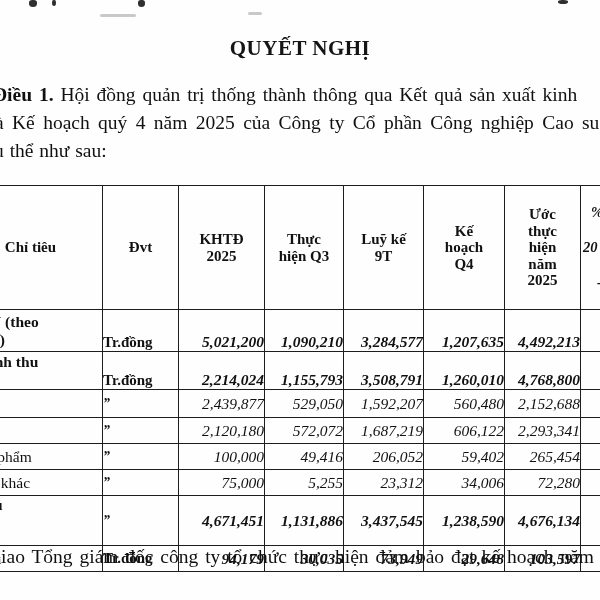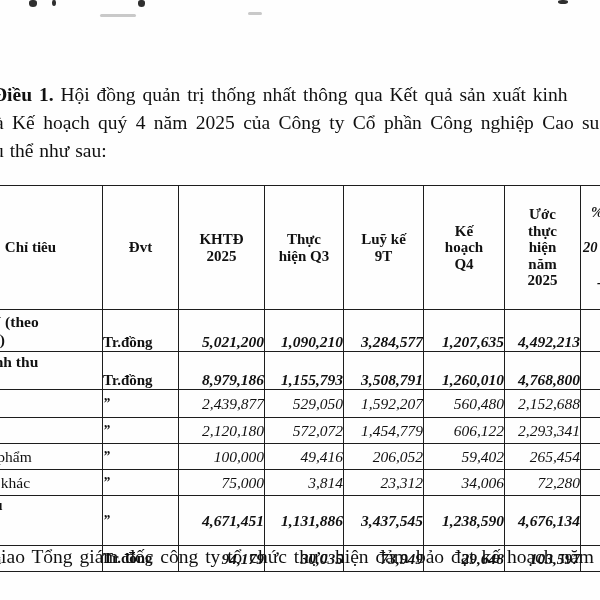--- a/index.html
+++ b/index.html
@@ -64,22 +64,23 @@
 
 <div class="sheet">
 
   <div class="art" style="left:29px;top:0;width:8px;height:7px;"></div>
   <div class="art" style="left:52px;top:0;width:4px;height:6px;"></div>
   <div class="art" style="left:138px;top:0;width:7px;height:7px;"></div>
   <div class="art" style="left:558px;top:0;width:10px;height:4px;"></div>
   <div class="art faint" style="left:100px;top:14px;width:36px;height:3px;"></div>
   <div class="art faint" style="left:248px;top:12px;width:14px;height:3px;"></div>
 
-
-  <div class="pline pl-1"><span class="lead">Điều 1.</span><span> Hội đồng quản trị thống nhất thông qua Kết quả sản xuất kinh</span></div>
+  <div class="title">QUYẾT NGHỊ</div>
+
+  <div class="pline pl-1"><span class="lead">Điều 1.</span><span> Hội đồng quản trị thống thành thông qua Kết quả sản xuất kinh</span></div>
   <div class="pline pl-2">à Kế hoạch quý 4 năm 2025 của Công ty Cổ phần Công nghiệp Cao su</div>
   <div class="pline pl-3">ụ thể như sau:</div>
 
   <table class="doc-table">
     <colgroup>
       <col style="width:144px">
         <col style="width:76px">
         <col style="width:86px">
       <col style="width:79px">
         <col style="width:80px">
@@ -121,21 +122,21 @@
       <td class="num bold vb">3,284,577</td>
       <td class="num bold vb">1,207,635</td>
       <td class="num bold vb">4,492,213</td>
       <td></td>
     </tr>
 
     <tr class="r2">
       <td class="lbl bold">g doanh thu
 thụ</td>
       <td class="unit bold vb">Tr.đồng</td>
-      <td class="num bold vb">8,979,186</td>
+      <td class="num bold vb">2,214,024</td>
       <td class="num bold vb">1,155,793</td>
       <td class="num bold vb">3,508,791</td>
       <td class="num bold vb">1,260,010</td>
       <td class="num bold vb">4,768,800</td>
       <td></td>
     </tr>
 
     <tr class="r3">
       <td class="lbl ital plx9">khẩu</td>
       <td class="unit ditto">”</td>
@@ -145,42 +146,42 @@
       <td class="num ital">560,480</td>
       <td class="num ital">2,152,688</td>
       <td></td>
     </tr>
 
     <tr class="r4">
       <td class="lbl ital">địa</td>
       <td class="unit ditto">”</td>
       <td class="num ital">2,120,180</td>
       <td class="num ital">572,072</td>
-      <td class="num ital">1,454,779</td>
+      <td class="num ital">1,687,219</td>
       <td class="num ital">606,122</td>
       <td class="num ital">2,293,341</td>
       <td></td>
     </tr>
 
     <tr class="r5">
       <td class="lbl ital">thành phẩm</td>
       <td class="unit ditto">”</td>
       <td class="num ital">100,000</td>
       <td class="num ital">49,416</td>
       <td class="num ital">206,052</td>
       <td class="num ital">59,402</td>
       <td class="num ital">265,454</td>
       <td></td>
     </tr>
 
     <tr class="r6">
       <td class="lbl ital plx7">doanh khác</td>
       <td class="unit ditto">”</td>
       <td class="num ital">75,000</td>
-      <td class="num ital">3,814</td>
+      <td class="num ital">5,255</td>
       <td class="num ital">23,312</td>
       <td class="num ital">34,006</td>
       <td class="num ital">72,280</td>
       <td></td>
     </tr>
 
     <tr class="r7">
       <td class="lbl bold vt">nh thu
 ần</td>
       <td class="unit ditto">”</td>

